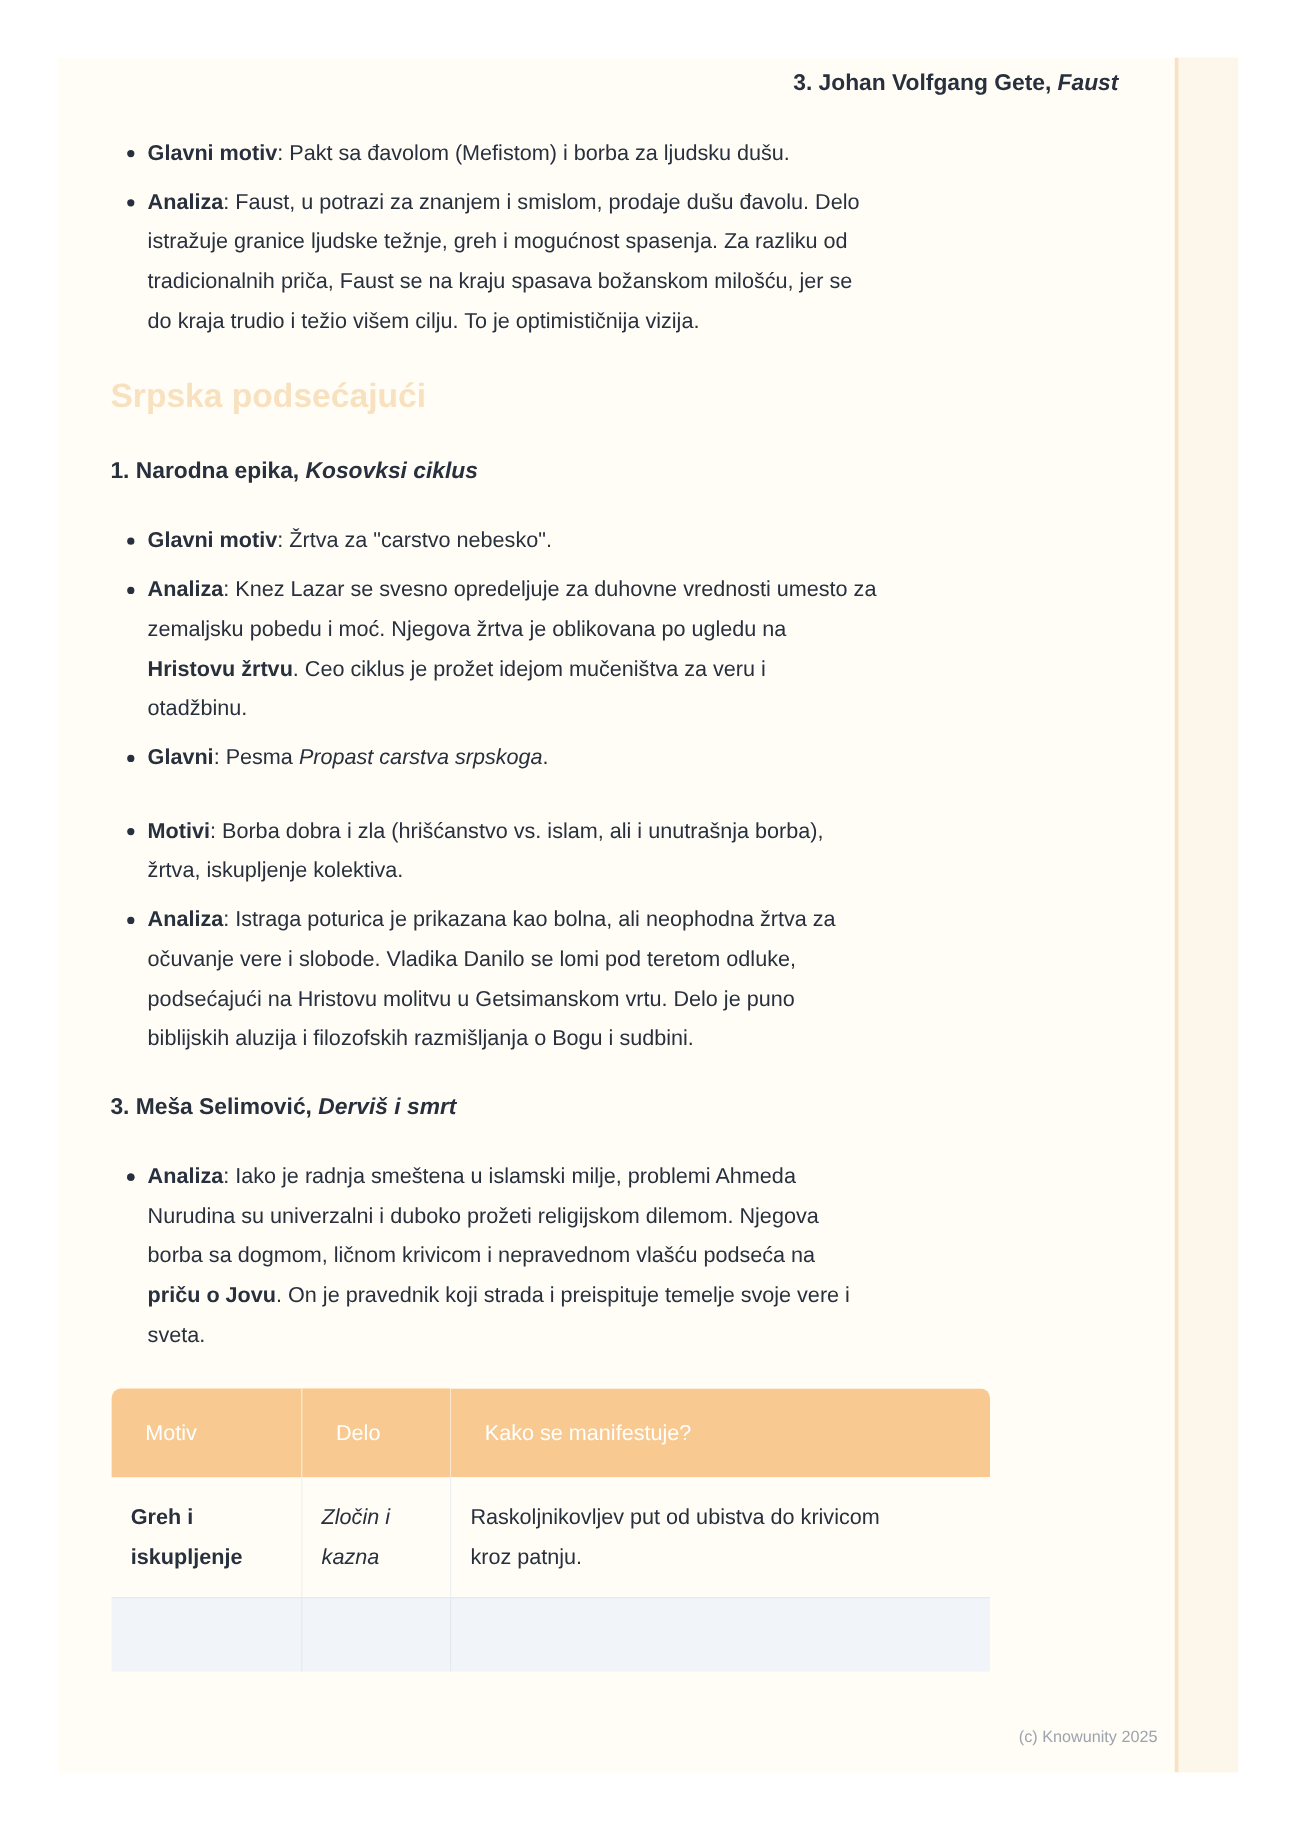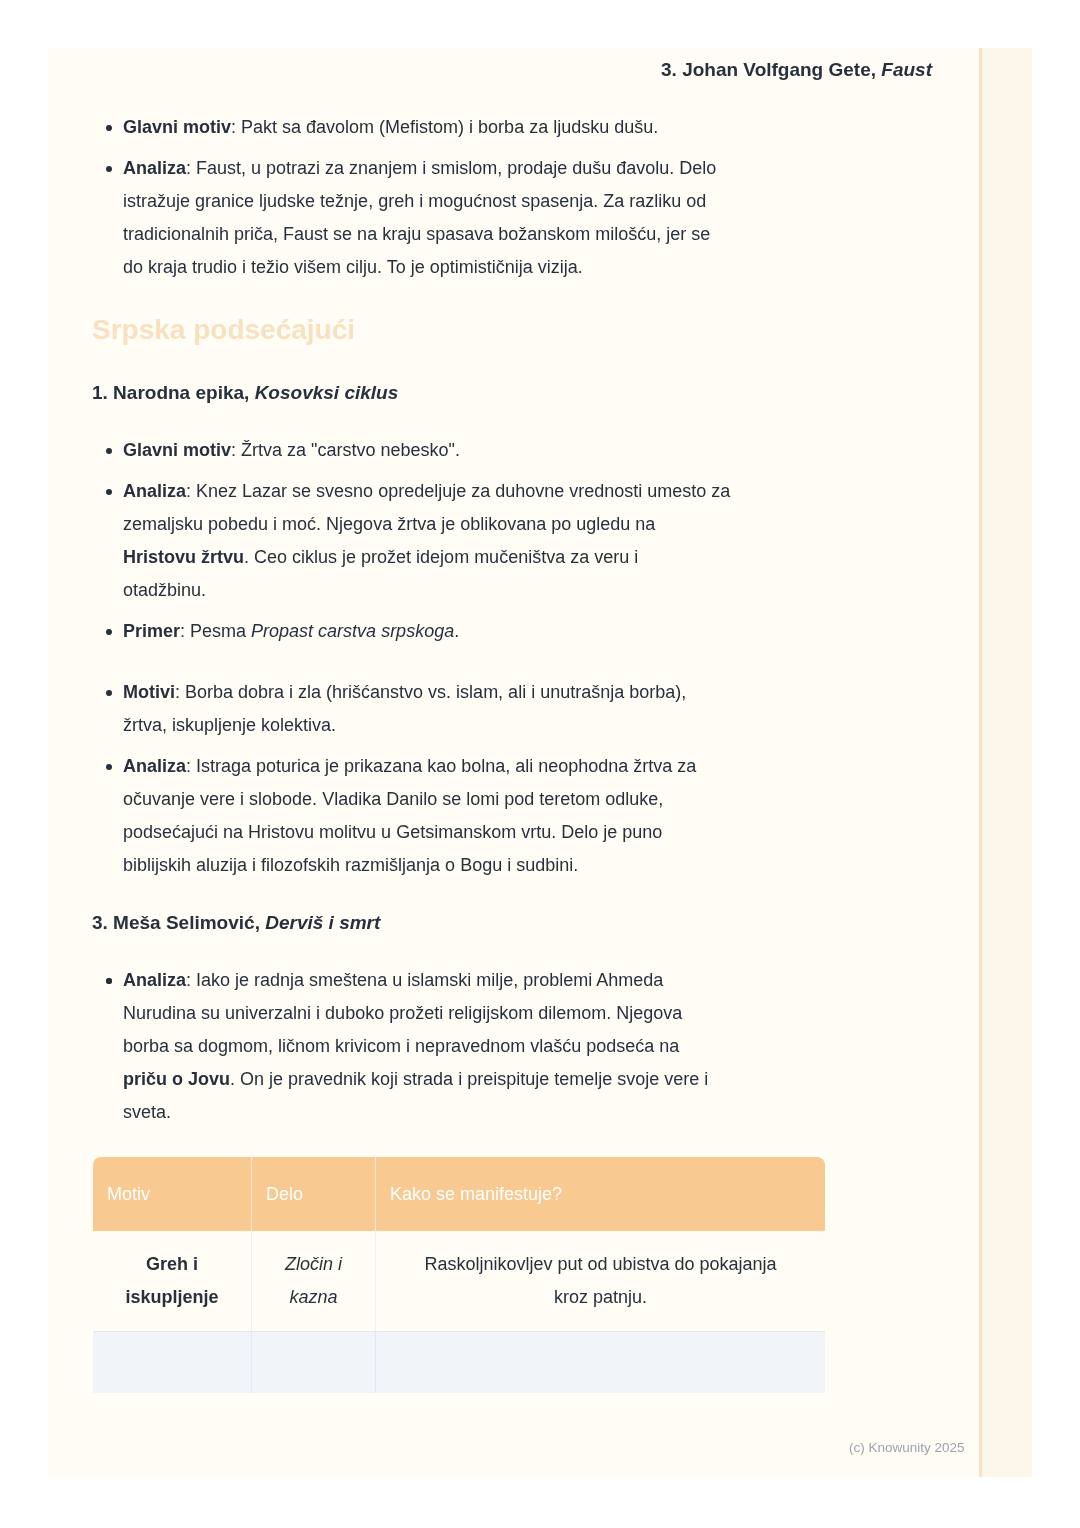--- a/index.html
+++ b/index.html
@@ -71,32 +71,31 @@
     width: 732px;
     margin: 28px 0 0 1px;
     font-size: 18px;
     line-height: 33px;
   }
   table.motivi th {
     background: #F8CA92;
     color: #FFFFFF;
     font-weight: 500;
     text-align: left;
-    padding: 24px 14px;
+    padding: 24px 28px;
     font-size: 18px;
     line-height: 26px;
   }
   table.motivi th + th { border-left: 1px solid rgba(255,255,255,0.55); }
   table.motivi th:first-child { border-top-left-radius: 8px; }
   table.motivi th:last-child { border-top-right-radius: 8px; }
   table.motivi td {
     vertical-align: top;
     padding: 17px 16px;
     white-space: pre-wrap;
-    text-align: center;
   }
   table.motivi td + td { border-left: 1px solid #EDEFF3; }
   table.motivi tr.partial td {
     background: #F1F5F9;
     border-top: 1px solid #E2E8F0;
     height: 62px;
   }
   table.motivi tr.partial td + td { border-left: 1px solid #E4E9EF; }
   .watermark {
     position: absolute;
@@ -128,21 +127,21 @@
     <h2>Srpska podsećajući</h2>
 
     <h3><span>1. Narodna epika, </span><span class="i">Kosovksi ciklus</span></h3>
 
     <ul class="blist">
       <li><span class="dot"></span><span><span class="b">Glavni motiv</span><span>: Žrtva za "carstvo nebesko".</span></span></li>
       <li><span class="dot"></span><span><span class="b">Analiza</span><span>: Knez Lazar se svesno opredeljuje za duhovne vrednosti umesto za
 zemaljsku pobedu i moć. Njegova žrtva je oblikovana po ugledu na
 </span><span class="b">Hristovu žrtvu</span><span>. Ceo ciklus je prožet idejom mučeništva za veru i
 otadžbinu.</span></span></li>
-      <li><span class="dot"></span><span><span class="b">Primer</span><span>: Pesma </span><span class="i">Propast carstva srpskoga</span><span>.</span></span></li>
+      <li><span class="dot"></span><span><span class="b">Glavni</span><span>: Pesma </span><span class="i">Propast carstva srpskoga</span><span>.</span></span></li>
     </ul>
 
 
     <ul class="blist">
       <li><span class="dot"></span><span><span class="b">Motivi</span><span>: Borba dobra i zla (hrišćanstvo vs. islam, ali i unutrašnja borba),
 žrtva, iskupljenje kolektiva.</span></span></li>
       <li><span class="dot"></span><span><span class="b">Analiza</span><span>: Istraga poturica je prikazana kao bolna, ali neophodna žrtva za
 očuvanje vere i slobode. Vladika Danilo se lomi pod teretom odluke,
 podsećajući na Hristovu molitvu u Getsimanskom vrtu. Delo je puno
 biblijskih aluzija i filozofskih razmišljanja o Bogu i sudbini.</span></span></li>
@@ -171,21 +170,21 @@
           <th>Delo</th>
           <th>Kako se manifestuje?</th>
         </tr>
       </thead>
       <tbody>
         <tr>
           <td><span class="b">Greh i
 iskupljenje</span></td>
           <td><span class="i">Zločin i
 kazna</span></td>
-          <td><span>Raskoljnikovljev put od ubistva do pokajanja
+          <td><span>Raskoljnikovljev put od ubistva do krivicom
 kroz patnju.</span></td>
         </tr>
         <tr class="partial">
           <td></td>
           <td></td>
           <td></td>
         </tr>
       </tbody>
     </table>
 

